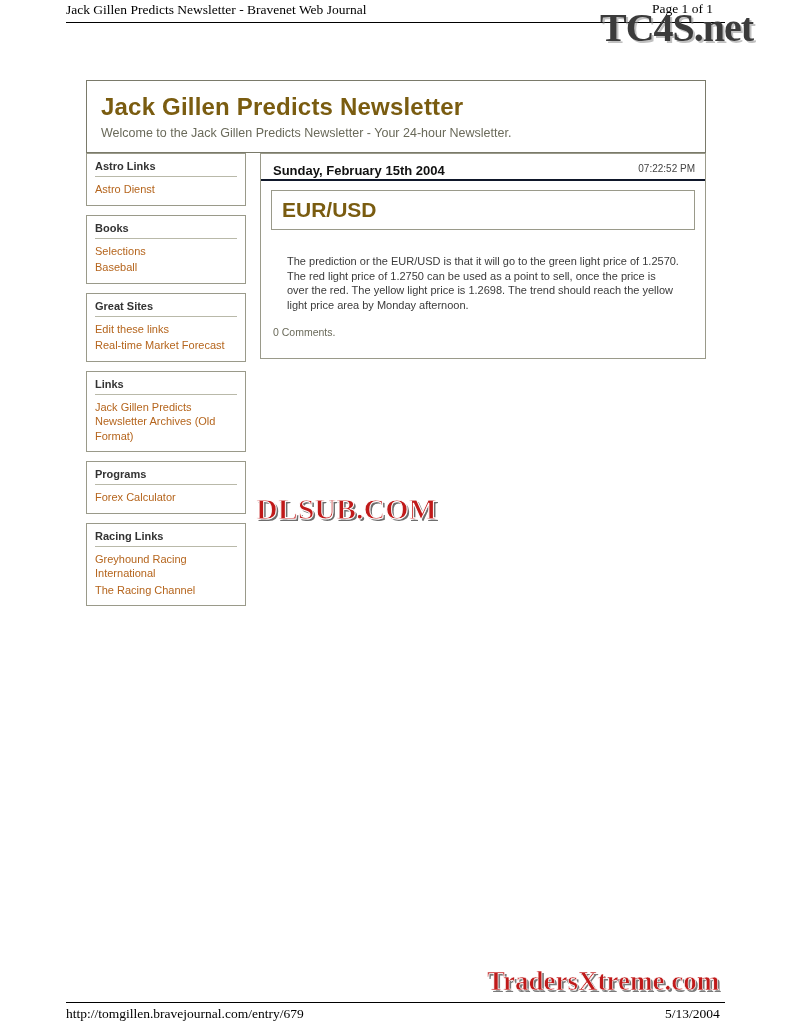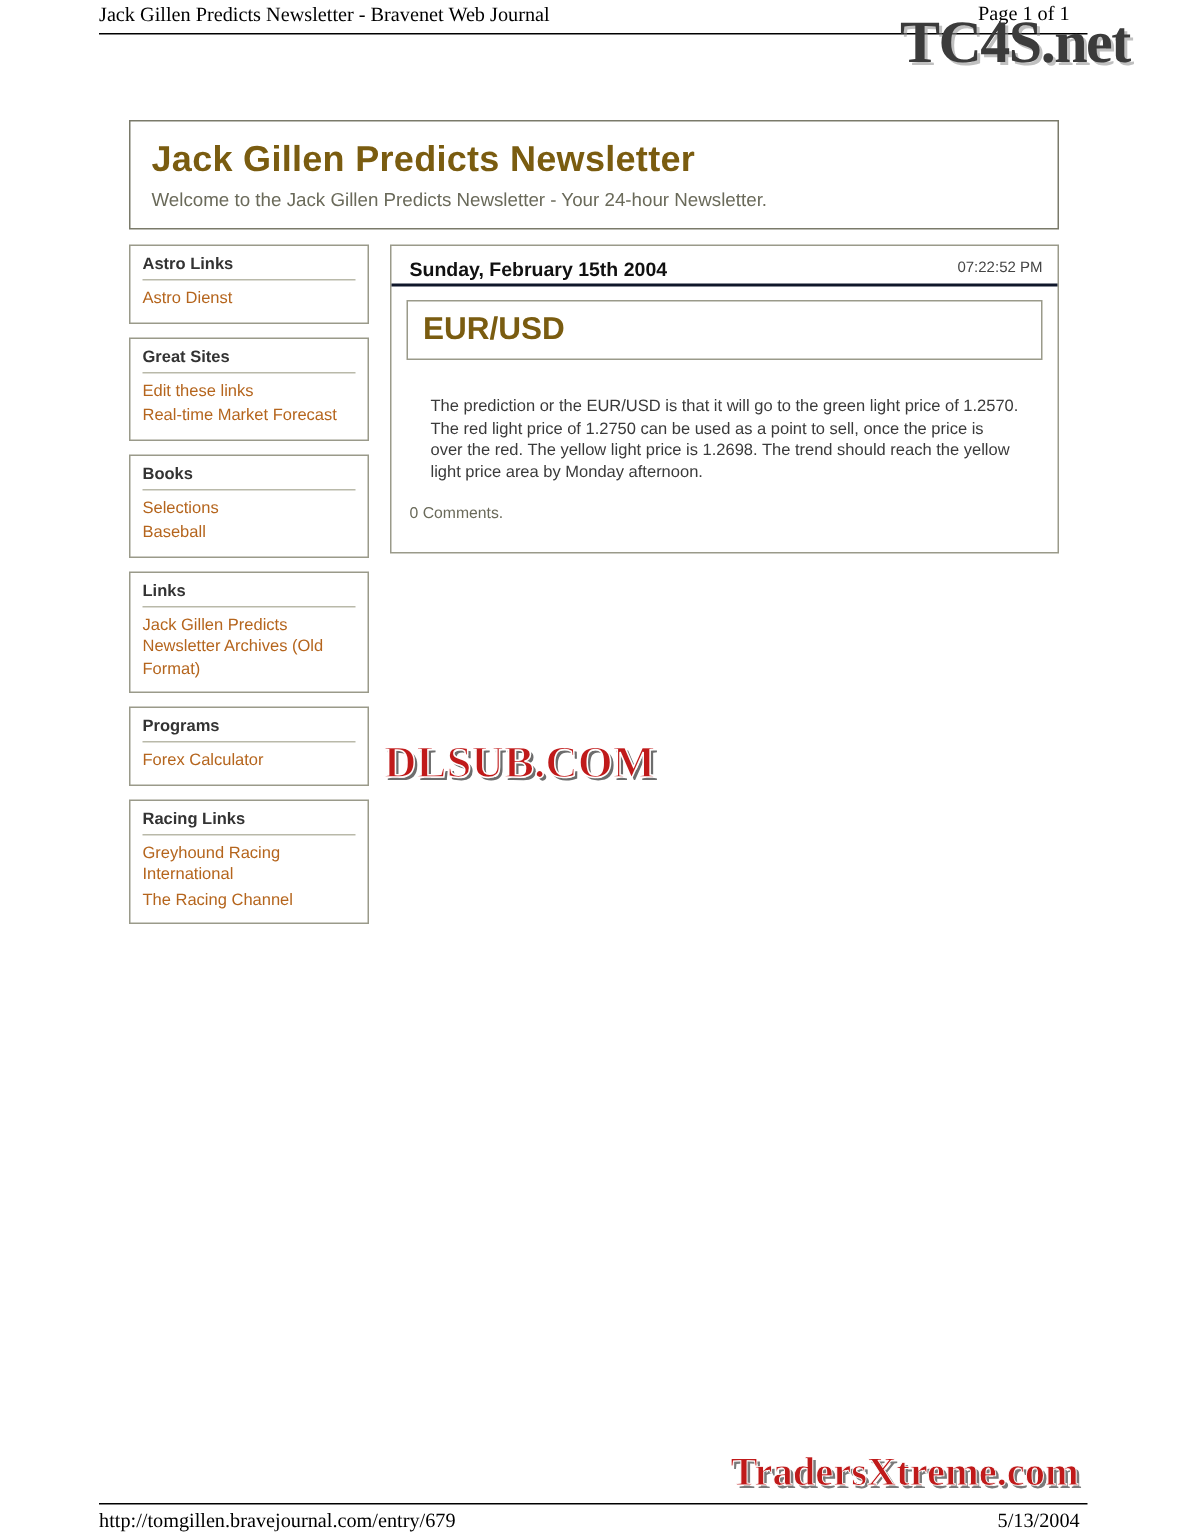--- a/index.html
+++ b/index.html
@@ -72,21 +72,21 @@
     top: 80px;
     width: 620px;
   }
 
   .banner {
     box-sizing: border-box;
     width: 620px;
     border: 1px solid #7a7a6a;
     background: #ffffff;
     padding: 12px 14px 12px 14px;
-    margin-bottom: 10px;
+    margin-bottom: 0;
   }
   .banner-title {
     font-family: "Liberation Sans", sans-serif;
     font-size: 24px;
     font-weight: bold;
     color: #7a5c10;
     letter-spacing: 0.2px;
     margin: 0 0 5px 0;
   }
   .banner-sub {
@@ -271,29 +271,29 @@
 
     <div class="sidebar">
 
 
       <div class="side-box">
         <div class="side-head">Astro Links</div>
         <a class="side-link" href="#">Astro Dienst</a>
       </div>
 
       <div class="side-box">
+        <div class="side-head">Books</div>
+        <a class="side-link" href="#">Selections</a>
+        <a class="side-link" href="#">Baseball</a>
+      </div>
+
+      <div class="side-box">
         <div class="side-head">Great Sites</div>
         <a class="side-link" href="#">Edit these links</a>
         <a class="side-link" href="#">Real-time Market Forecast</a>
-      </div>
-
-      <div class="side-box">
-        <div class="side-head">Books</div>
-        <a class="side-link" href="#">Selections</a>
-        <a class="side-link" href="#">Baseball</a>
       </div>
 
       <div class="side-box">
         <div class="side-head">Links</div>
         <a class="side-link" href="#">Jack Gillen Predicts Newsletter Archives (Old Format)</a>
       </div>
 
       <div class="side-box">
         <div class="side-head">Programs</div>
         <a class="side-link" href="#">Forex Calculator</a>

